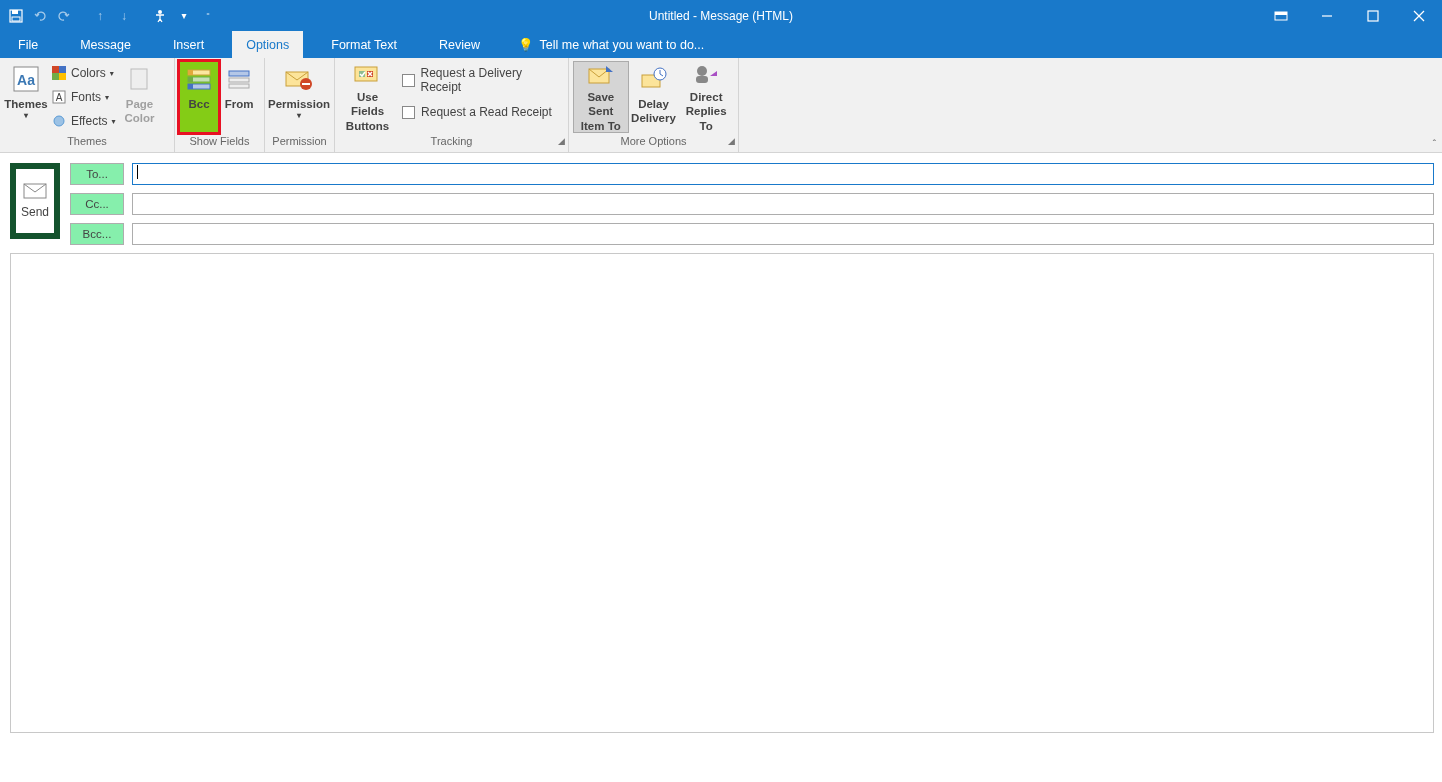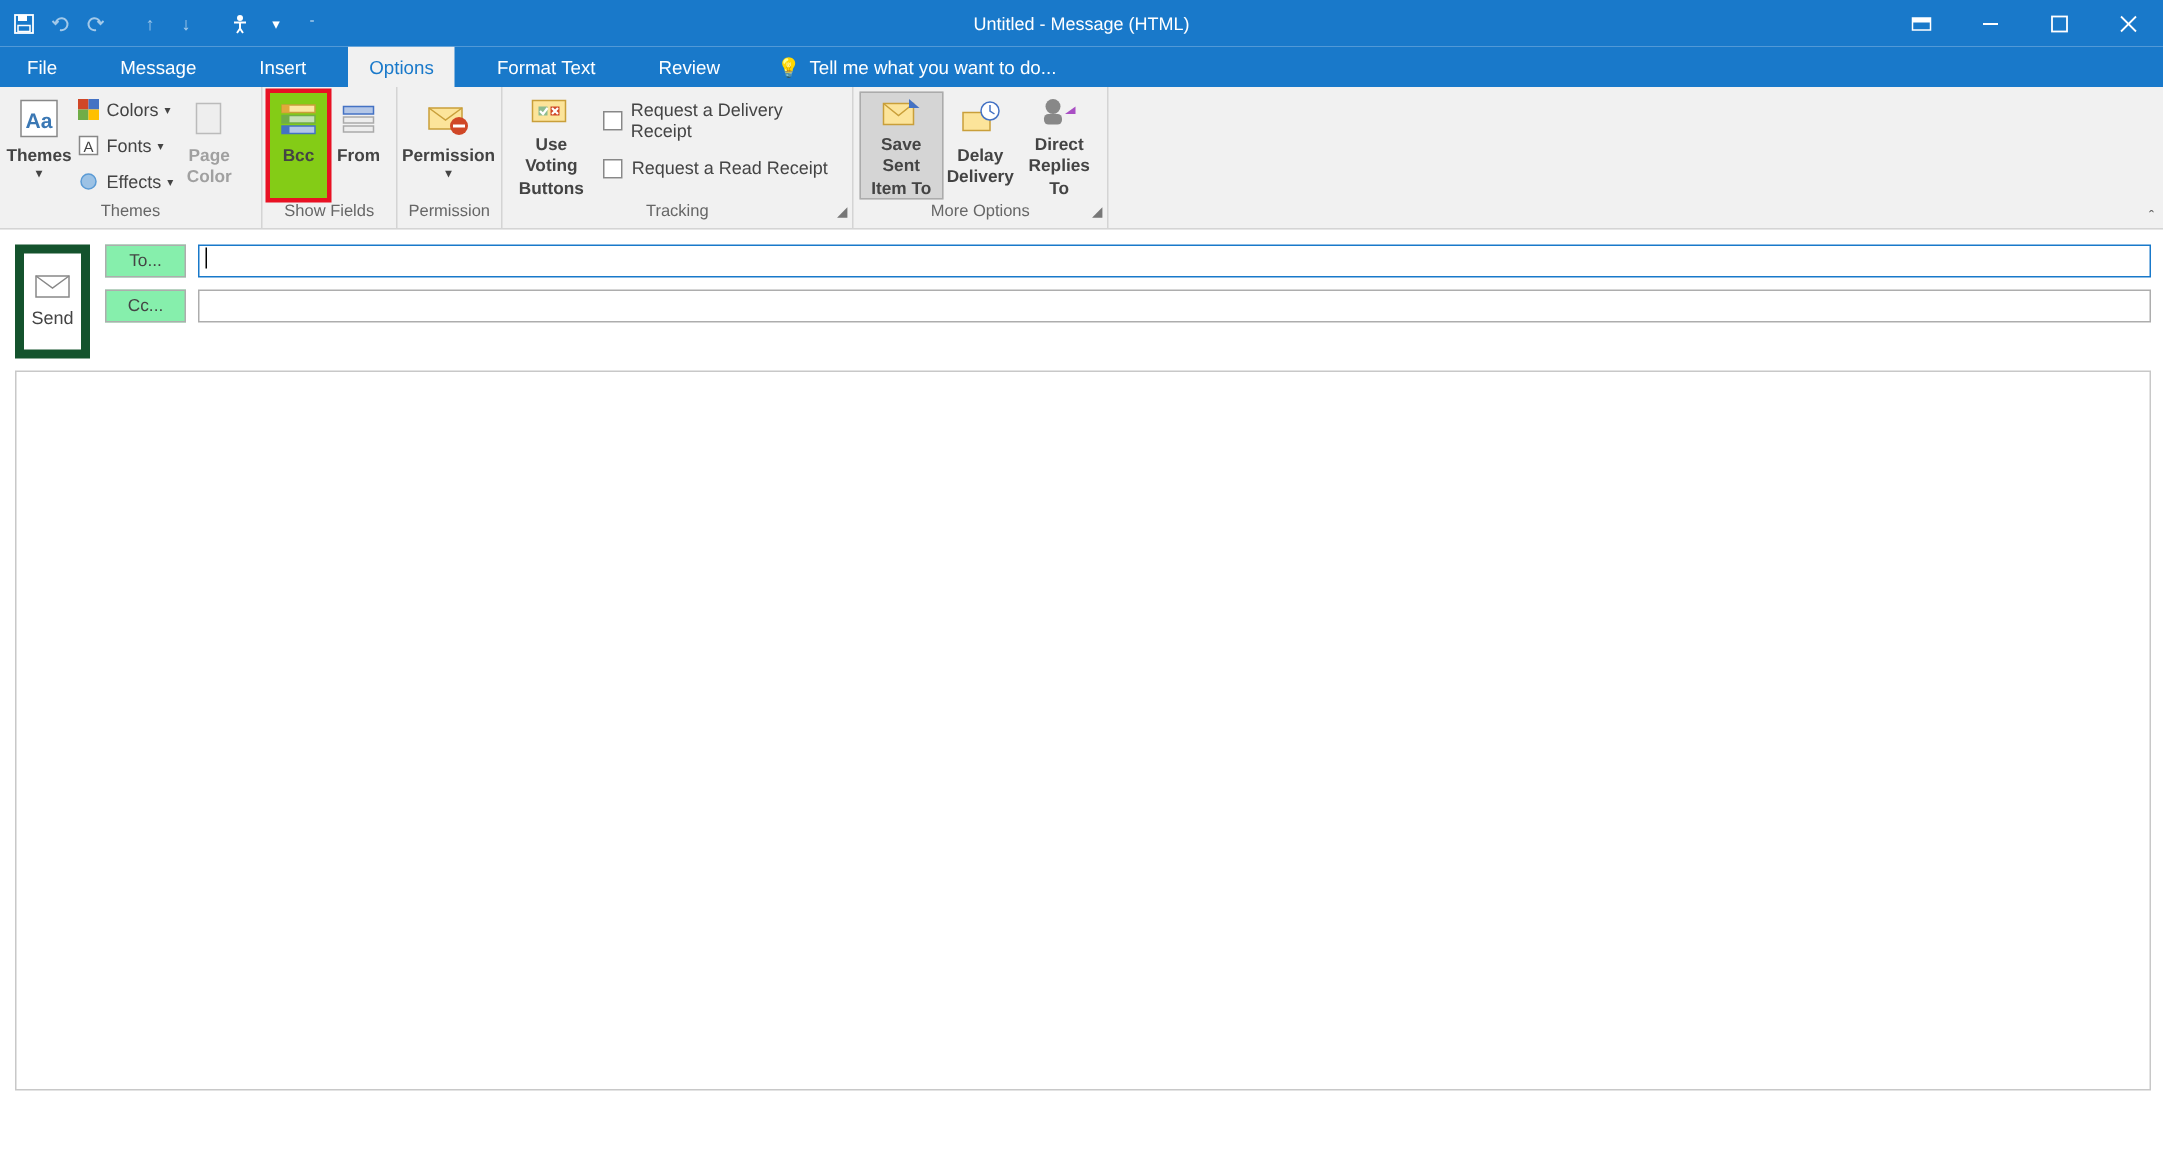--- a/index.html
+++ b/index.html
@@ -249,21 +249,21 @@
       <div class="big-btn wide">
         <div class="icon-box">
           <svg width="30" height="24">
               <rect x="2" y="4" width="22" height="14" fill="#FCE49A" stroke="#C99F3A"></rect>
               <rect x="6" y="8" width="6" height="6" fill="#8FBC8F"></rect>
               <path d="M7 11 L9 13 L12 9" stroke="#fff" fill="none" stroke-width="1.5"></path>
               <rect x="14" y="8" width="6" height="6" fill="#D04727"></rect>
               <path d="M15 9 L19 13 M19 9 L15 13" stroke="#fff" stroke-width="1.5"></path>
             </svg>
         </div>
-        <span style="white-space:pre-line;">Use Voting
+        <span style="white-space:pre-line;">Use Fields
 Buttons</span>
       </div>
       <div class="small-col" style="padding-top:8px;gap:10px;">
         <div class="check-row">
           <div class="check-box"></div>
           <span>Request a Delivery Receipt</span>
         </div>
         <div class="check-row">
           <div class="check-box"></div>
           <span>Request a Read Receipt</span>
@@ -327,16 +327,20 @@
   </div>
   <div class="fields">
     <div class="field-row">
       <div class="field-btn">To...</div>
       <div class="field-input focus"><span class="caret"></span></div>
     </div>
     <div class="field-row">
       <div class="field-btn">Cc...</div>
       <div class="field-input"></div>
     </div>
+    <div class="field-row">
+      <div class="field-btn">Bcc...</div>
+      <div class="field-input"></div>
+    </div>
   </div>
 </div>
 
 <div class="body-area"></div>
 
 </body></html>

